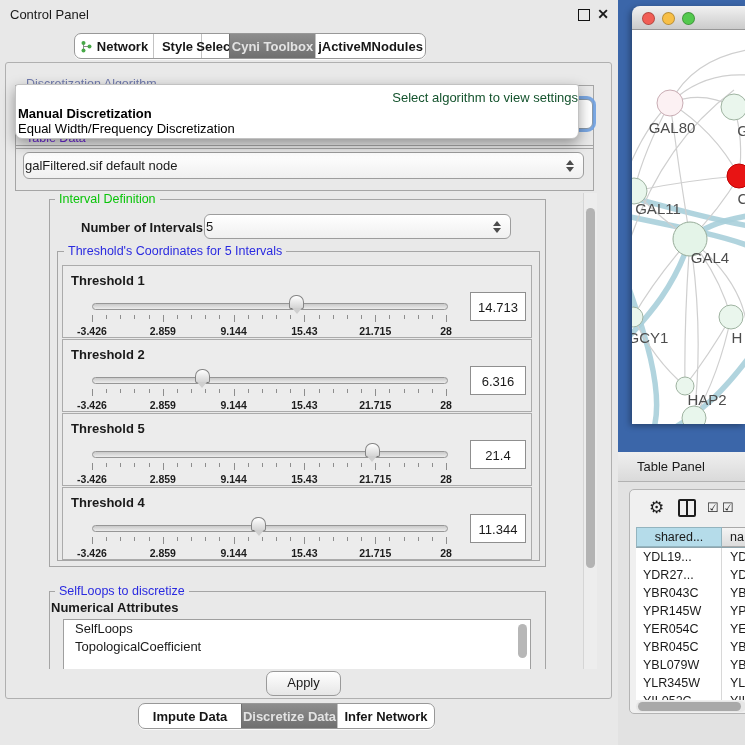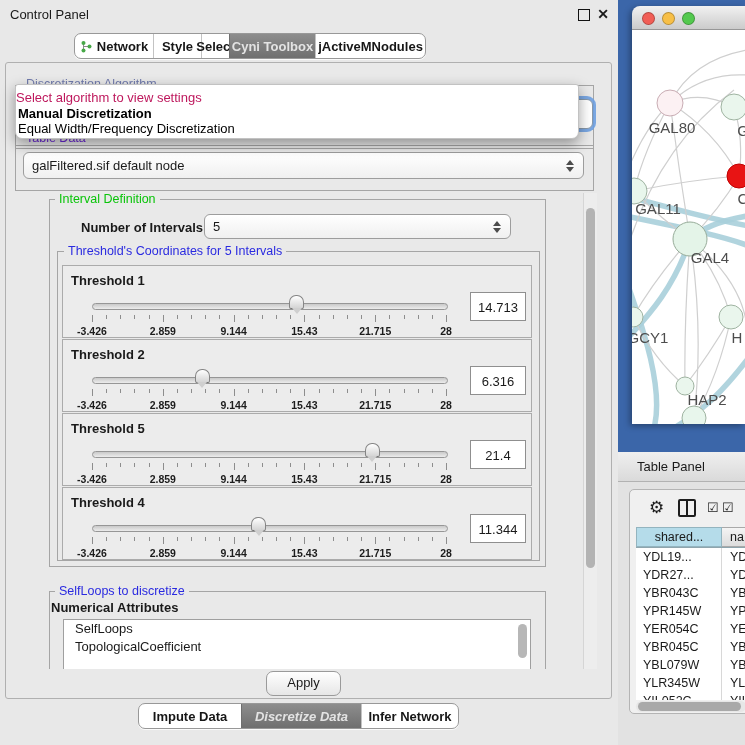--- a/index.html
+++ b/index.html
@@ -25,27 +25,27 @@
   #content-panel{left:5px;top:62px;width:607px;height:637px;background:#e9e9e9;
                  border:1px solid #b0b0b0;border-radius:3px;box-sizing:border-box;}
   .group{border:1px solid #a5a5a5;background:transparent;}
   .gtitle{position:absolute;font-size:12.5px;background:#e9e9e9;padding:0 4px;white-space:nowrap;}
   #algo-group{left:9px;top:22px;width:577px;height:62px;}
   #algo-title{left:16px;top:14px;color:#707aac;}
   #algo-combo{left:15px;top:36px;width:570px;height:28px;background:#fff;border:1px solid #8899aa;
               border-radius:6px;box-shadow:0 0 0 3px rgba(110,160,225,.9);z-index:5;}
   #algo-popup{left:9px;top:21px;width:562px;height:53px;background:#fff;border:1px solid #c2c2c2;
               border-radius:3px 3px 7px 7px;box-shadow:0 5px 14px rgba(0,0,0,.38);z-index:10;overflow:hidden;}
-  #popup-placeholder{margin-top:5px;text-align:left;color:#be185d;font-size:13px;height:16px;}
+  #popup-placeholder{margin-top:5px;text-align:right;color:#14532d;font-size:13px;height:16px;}
   .pitem{font-size:13px;height:15px;line-height:15px;padding-left:2px;color:#000;}
   .pitem.bold{font-weight:bold;}
   #tabledata-group{left:9px;top:82px;width:577px;height:44px;}
   #tabledata-title{left:16px;top:68px;color:#6d28d9;z-index:2;}
   .combo{background:linear-gradient(#ffffff,#f0f0f0);border:1px solid #9d9d9d;border-radius:6px;
-         box-sizing:border-box;font-size:13px;display:flex;align-items:center;padding-left:8px;}
+         box-sizing:border-box;font-size:13px;display:flex;align-items:center;padding-left:1px;}
   #tabledata-combo{left:17px;top:89px;width:561px;height:27px;}
   .spin{position:absolute;right:9px;top:50%;transform:translateY(-50%);width:8px;height:12px;}
   .spin i{position:absolute;left:0;width:0;height:0;border-left:4px solid transparent;border-right:4px solid transparent;}
   .spin .up{top:0;border-bottom:5px solid #4c4c4c;}
   .spin .dn{bottom:0;border-top:5px solid #4c4c4c;}
   
   #scroll-viewport{left:0;top:130px;width:575px;height:476px;overflow:hidden;}
   #interval-group{left:43px;top:6px;width:495px;height:366px;}
   #interval-title{left:49px;top:-1px;color:#09c409;}
   #nintervals-label{left:75px;top:27px;font-size:13px;font-weight:bold;}
@@ -361,21 +361,21 @@
       <div id="main-vscroll-thumb"></div>
     </div>
 
     <div id="apply-btn" class="abs">Apply</div>
   </div>
 
   <div id="bottom-tabs" class="abs seg">
       <div class="s" style="width: 102px;">
         <span>Impute Data</span>
       </div>
-      <div class="s sel" style="width: 120px; font-style: italic;">
+      <div class="s sel" style="width: 96px;">
         <span>Discretize Data</span>
       </div>
       <div class="s" style="width: 97px;">
         <span>Infer Network</span>
       </div>
     </div>
 </div>
 
 <div id="desktop" class="abs">
   <div id="net-window" class="abs">

